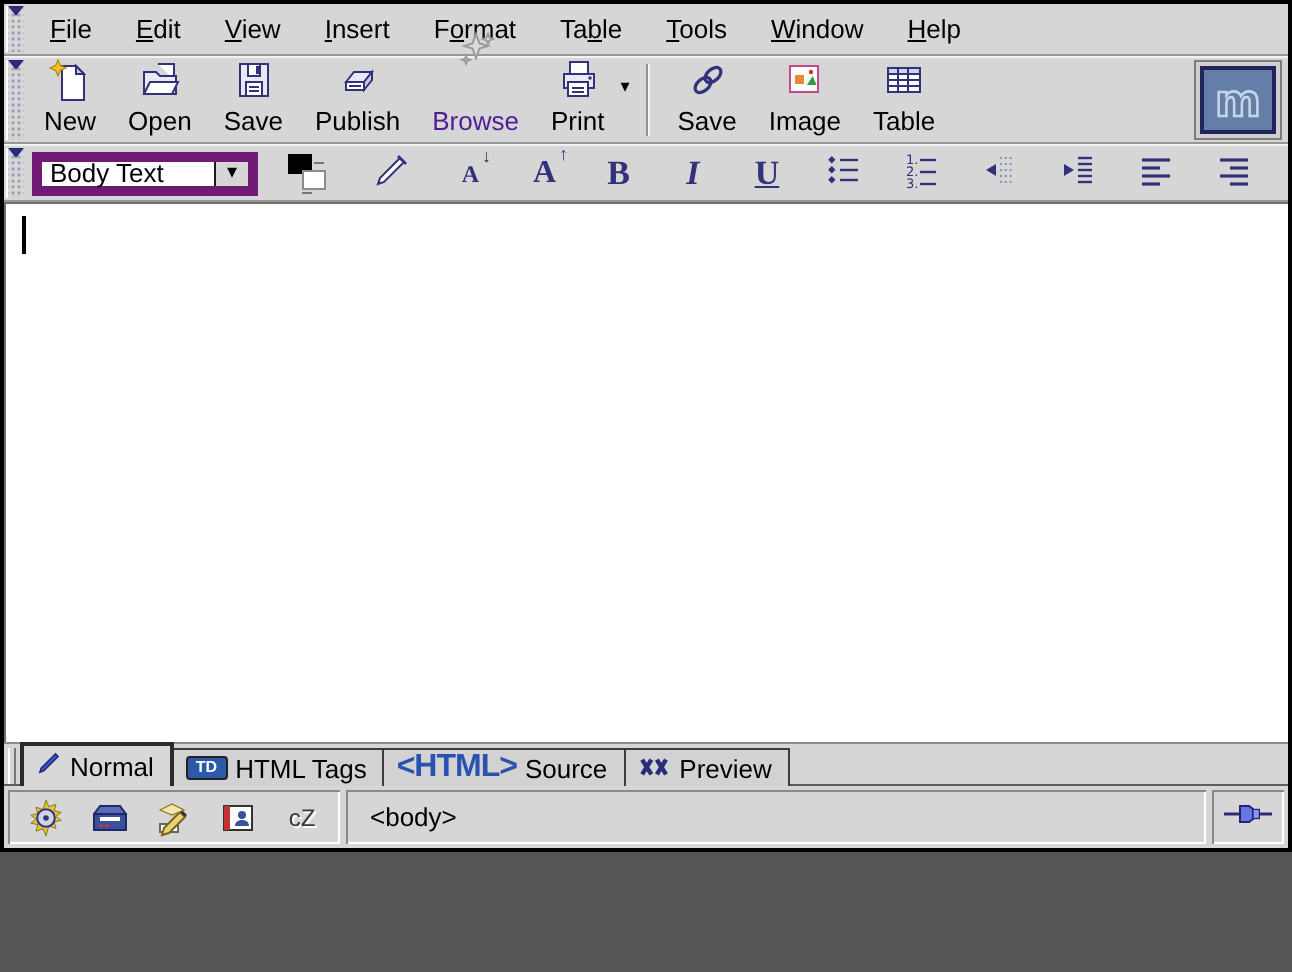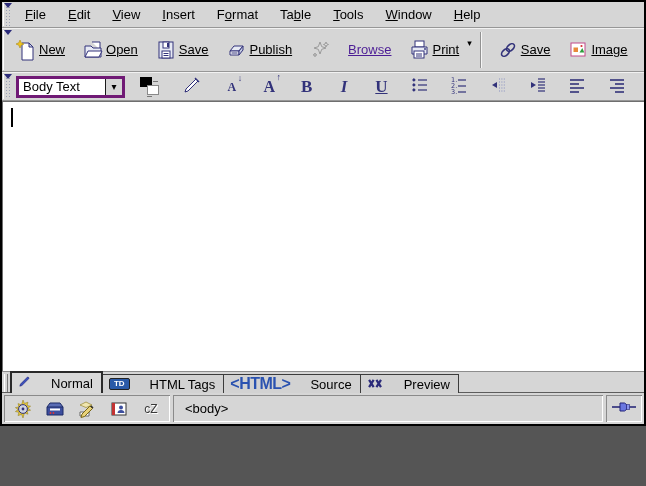--- a/index.html
+++ b/index.html
@@ -17,35 +17,35 @@
   .fmttb{height:29px;border-top:1px solid #f2f2f2;}
   .grippy{width:9px;height:calc(100% - 2px);margin:1px 2px 1px 1px;position:relative;
     background-image:radial-gradient(circle,#9aa0b4 34%,rgba(0,0,0,0) 40%);
     background-size:3px 3px;background-position:1px 6px;border-left:1px solid #fff;}
   .grippy .tri{position:absolute;top:0;left:0;width:0;height:0;
     border-left:4px solid transparent;border-right:4px solid transparent;border-top:5px solid #2b2b7a;}
   
   .menu-item{padding:4px 9px;margin:0 2px;cursor:default;}
   .mn{text-decoration:underline;}
   
-  .tb-btn{display:flex;flex-direction:row;align-items:center;justify-content:flex-end;
+  .tb-btn{display:flex;flex-direction:column;align-items:center;justify-content:flex-end;
     background:none;border:1px solid transparent;padding:1px 6px 2px;margin:0 1px;height:42px;
-    font:13px "Liberation Sans",sans-serif;color:#000;gap:1px;text-decoration:underline;}
+    font:13px "Liberation Sans",sans-serif;color:#000;gap:1px;}
   .tb-btn .ic{height:24px;display:flex;align-items:center;justify-content:center;}
   .tb-btn.disabled{color:#4c1d95;gap:16px;}
   .printwrap{display:flex;align-items:center;}
   .dropmark{font-size:9px;line-height:9px;margin:-14px 2px 0 0;color:#000;}
   .vsep{width:2px;height:36px;margin:0 6px;border-left:1px solid #929292;border-right:1px solid #f6f6f6;}
   .spacer{flex:1;}
   .throbber{width:44px;height:40px;margin:1px 3px 1px 0;padding:2px;border:1px solid #7c7c7c;
     background:#cfcfcf;display:flex;align-items:center;justify-content:center;}
   .throbber .inner{width:38px;height:34px;border:2px solid #23235c;background:#647ea8;
     display:flex;align-items:center;justify-content:center;}
   
-  .combo{display:flex;align-items:center;height:22px;border:3px solid #701a75;background:#fff;margin-left:2px;}
+  .combo{display:flex;align-items:center;height:22px;border:5px solid #701a75;background:#fff;margin-left:2px;}
   .combo .val{width:86px;padding:0 4px;white-space:nowrap;overflow:hidden;}
   .combo .btn{width:17px;height:100%;background:#d6d6d6;border-left:1px solid #1a1a1a;
     display:flex;align-items:center;justify-content:center;font-size:10px;}
   .fmt-icons{flex:1;display:flex;align-items:center;justify-content:space-between;padding:0 14px 0 12px;}
   .fmt-btn{background:none;border:1px solid transparent;padding:1px 2px;height:24px;min-width:24px;
     display:flex;align-items:center;justify-content:center;color:#32327a;}
   .swatches{position:relative;width:22px;height:22px;}
   .swatches .fg{position:absolute;left:0;top:1px;width:12px;height:10px;background:#000;}
   .swatches .bg{position:absolute;left:7px;top:9px;width:12px;height:10px;background:#fff;border:1px solid #8a8a8a;}
   .swatches .t1{position:absolute;left:13px;top:5px;width:5px;height:1px;background:#777;}
@@ -58,21 +58,21 @@
   .fontsz .a-big{font-size:16px;}
   .fontsz .arr{position:absolute;top:-6px;right:-6px;font-size:9px;color:#32327a;}
   
   .editor{flex:1;background:#fff;border-top:1px solid #6f6f6f;border-left:1px solid #6f6f6f;position:relative;}
   .caret{position:absolute;left:8px;top:6px;width:2px;height:19px;background:#000;}
   
   .tabstrip{height:22px;display:flex;align-items:flex-end;background:#d6d6d6;
     border-top:1px solid #8d8d8d;position:relative;}
   .tabstrip::after{content:"";position:absolute;left:0;right:0;bottom:0;height:1px;background:#5d5d5d;}
   .tab-handle{width:4px;height:18px;margin:0 2px 1px 2px;border-left:1px solid #fff;border-right:1px solid #777;}
-  .tab{display:flex;align-items:center;gap:20px;padding:2px 8px 2px 6px;height:19px;
+  .tab{display:flex;align-items:center;gap:4px;padding:2px 8px 2px 6px;height:19px;
     border:1px solid #3c3c3c;border-bottom:none;background:#d2d2d2;font-size:13px;
     position:relative;margin-right:-1px;z-index:1;}
   .tab.active{height:22px;background:#d8d8d8;border:2px solid #2a2a2a;border-bottom:none;z-index:3;}
   .td-badge{background:#2a5aa8;color:#fff;font-size:8px;font-weight:bold;padding:1px 4px;
     border:1px solid #222;border-radius:2px;line-height:8px;}
   .htmltag{color:#2a52b0;font-weight:bold;font-size:16px;letter-spacing:-0.5px;}
   
   .statusbar{height:31px;display:flex;align-items:stretch;gap:3px;padding:2px 2px;background:#d6d6d6;}
   .sb-sec{box-shadow:inset 1px 1px 0 #8a8a8a, inset -1px -1px 0 #ffffff;display:flex;align-items:center;}
   .sb-icons{padding:0 8px;gap:10px;}

